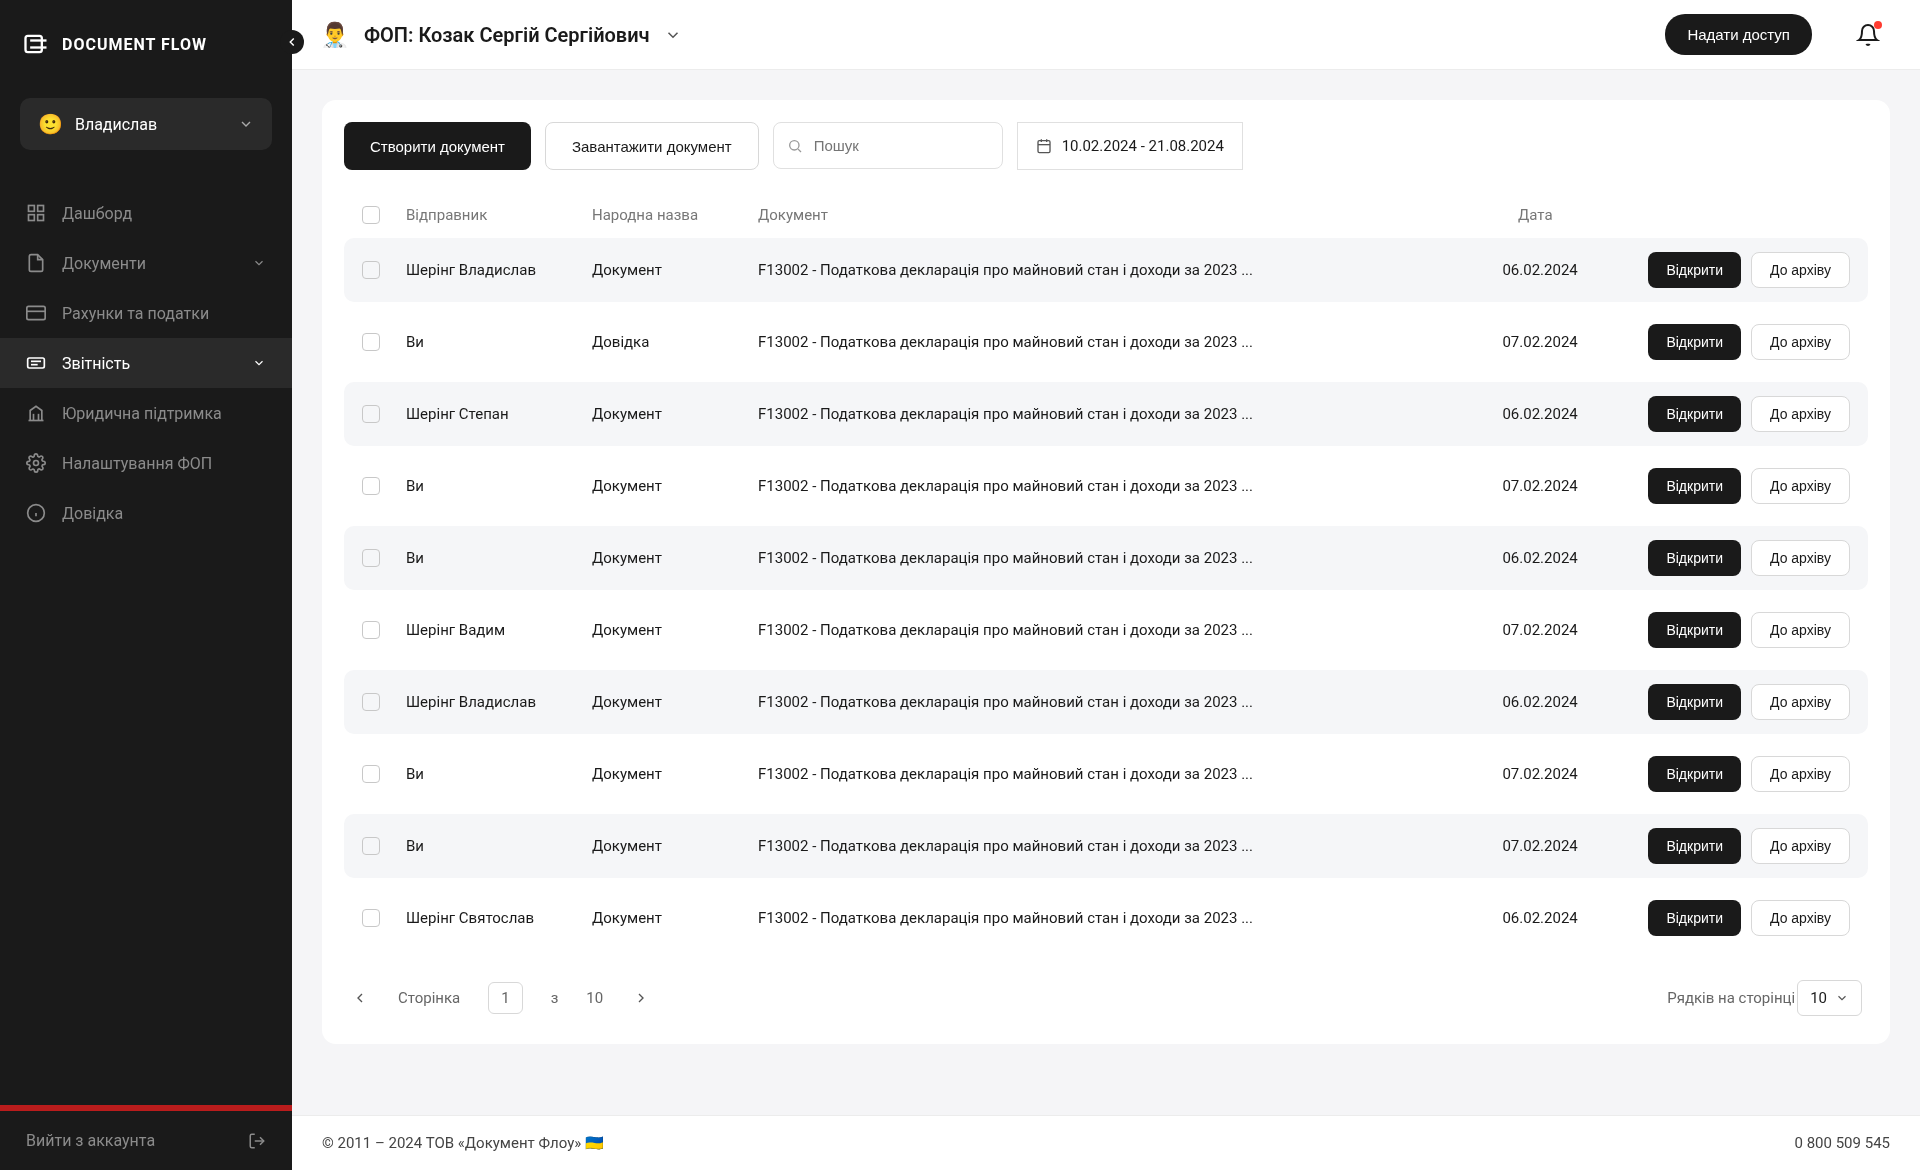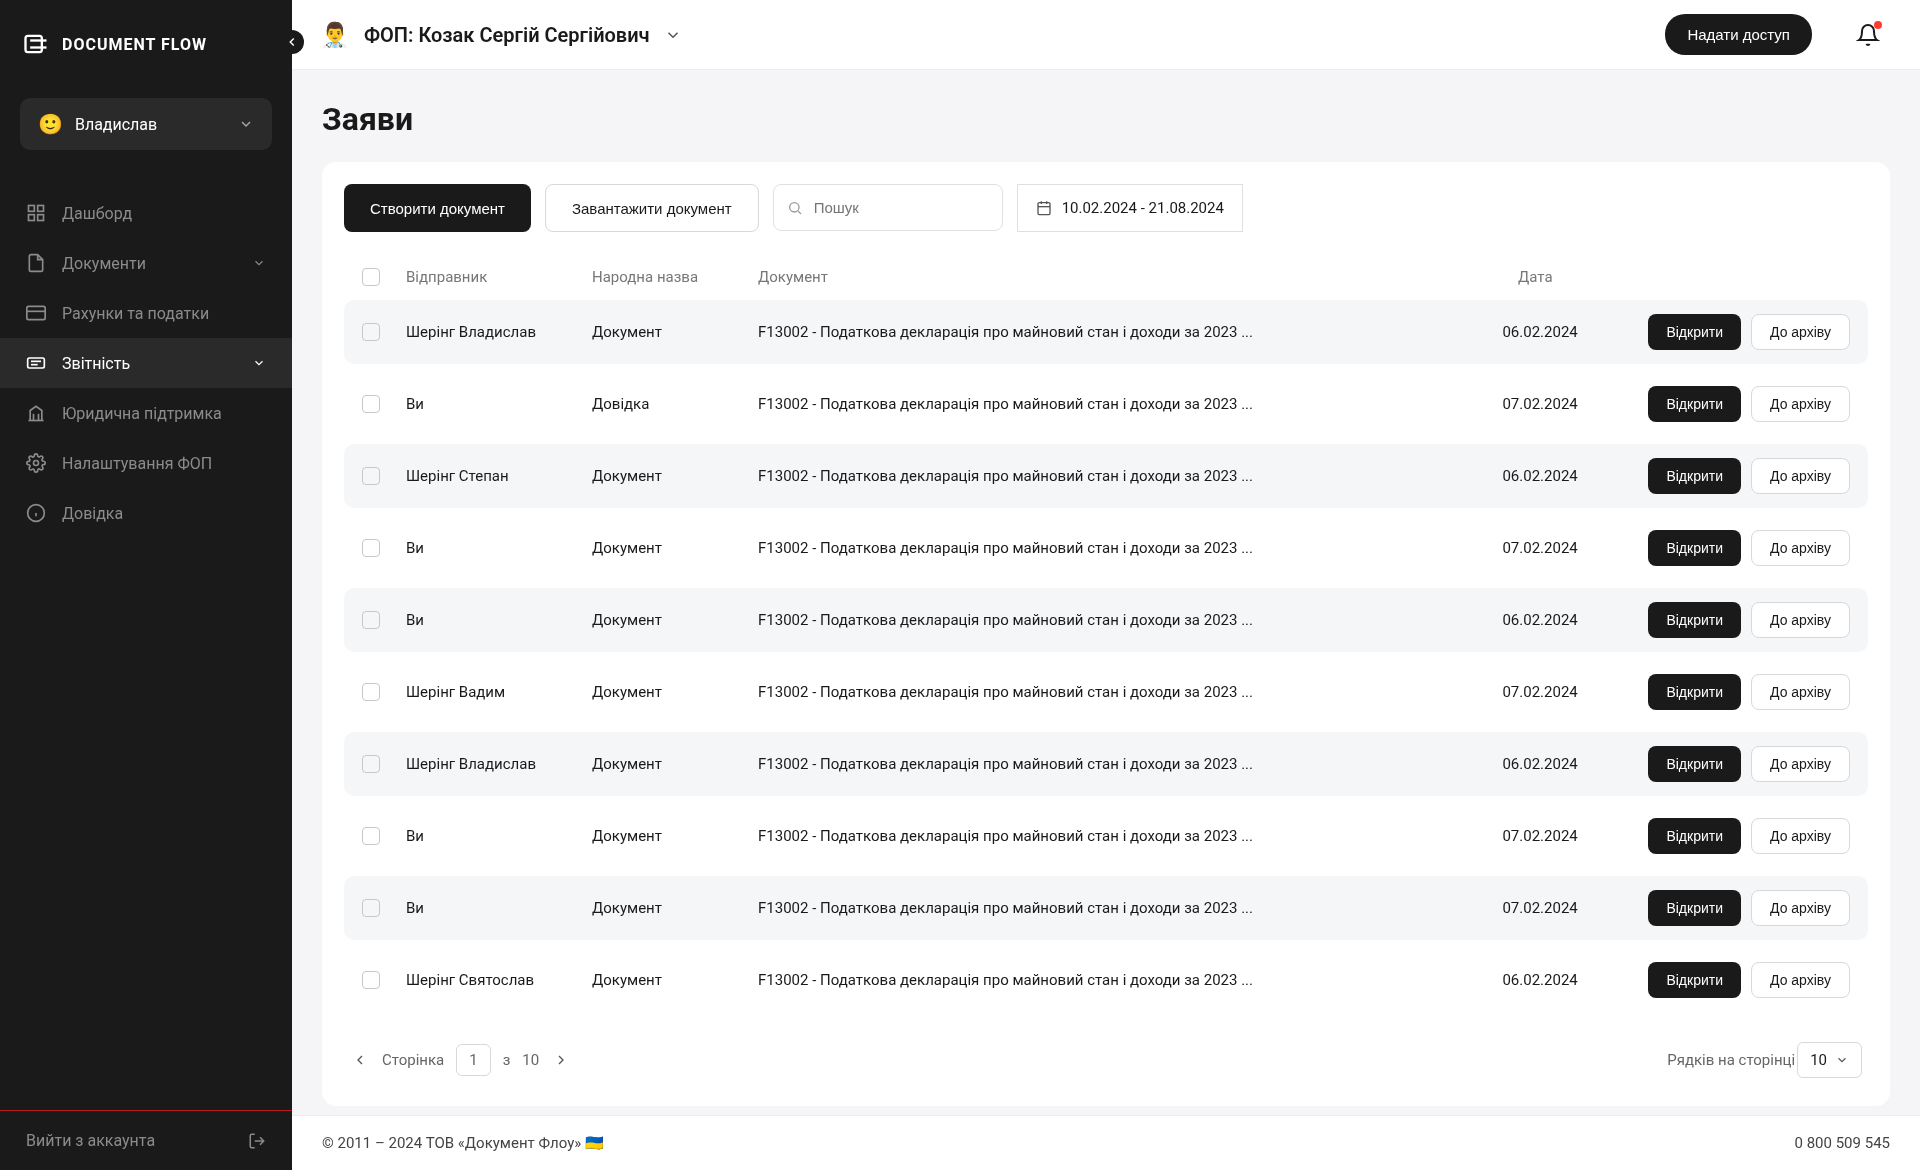--- a/index.html
+++ b/index.html
@@ -14,21 +14,21 @@
 .collapse-btn { position: absolute; top: 30px; right: -12px; width: 24px; height: 24px; background: #1a1a1a; border-radius: 50%; display: flex; align-items: center; justify-content: center; color: #fff; cursor: pointer; }
 .user-select { margin: 10px 20px 30px; background: #2a2a2a; border-radius: 10px; padding: 14px 18px; display: flex; align-items: center; gap: 12px; cursor: pointer; }
 .user-emoji { font-size: 20px; }
 .user-name { flex: 1; font-size: 16px; }
 .nav { flex: 1; padding: 8px 0; }
 .nav-item { padding: 15px 26px; display: flex; align-items: center; gap: 16px; color: #8b8b8b; cursor: pointer; font-size: 16px; }
 .nav-item.active { background: #2a2a2a; color: #fff; }
 .nav-item .nav-icon { width: 20px; height: 20px; flex-shrink: 0; }
 .nav-item .nav-label { flex: 1; }
 .nav-item .chev { width: 14px; height: 14px; }
-.logout { margin-top: auto; padding: 20px 26px; display: flex; align-items: center; justify-content: space-between; color: #8b8b8b; cursor: pointer; font-size: 16px; border-top: 1px solid #b91c1c; }
+.logout { margin-top: auto; padding: 20px 26px; display: flex; align-items: center; justify-content: space-between; color: #8b8b8b; cursor: pointer; font-size: 16px; border-top: 6px solid #b91c1c; }
 
 
 .main { flex: 1; display: flex; flex-direction: column; overflow: hidden; }
 .topbar { background: #fff; padding: 14px 28px; display: flex; align-items: center; gap: 14px; border-bottom: 1px solid #ececec; }
 .org-emoji { font-size: 24px; }
 .org-name { font-size: 20px; font-weight: 600; }
 .topbar-spacer { flex: 1; }
 .grant-btn { background: #1a1a1a; color: #fff; border: none; padding: 12px 22px; border-radius: 20px; font-size: 15px; font-weight: 500; cursor: pointer; }
 .bell { position: relative; width: 24px; height: 24px; cursor: pointer; margin-left: 30px; margin-right: 12px; }
 .bell-dot { position: absolute; top: -2px; right: -2px; width: 8px; height: 8px; background: #ff3b30; border-radius: 50%; }
@@ -56,21 +56,21 @@
 .col-sender { width: 170px; flex-shrink: 0; }
 .col-type { width: 150px; flex-shrink: 0; }
 .col-doc { flex: 1; white-space: nowrap; overflow: hidden; text-overflow: ellipsis; padding-right: 20px; }
 .col-date { width: 130px; flex-shrink: 0; }
 .col-actions { display: flex; gap: 10px; flex-shrink: 0; }
 .btn-sm { padding: 9px 18px; border-radius: 8px; font-size: 14px; font-weight: 500; cursor: pointer; border: none; }
 .btn-open { background: #1a1a1a; color: #fff; }
 .btn-archive { background: #fff; border: 1px solid #d8d8d8; color: #1a1a1a; }
 
 .table-footer { display: flex; align-items: center; padding: 22px 6px 6px; font-size: 15px; color: #666; }
-.pager { display: flex; align-items: center; gap: 12px; }
+.pager { display: flex; align-items: center; gap: 28px; }
 .pager-btn { width: 20px; height: 20px; display: flex; align-items: center; justify-content: center; cursor: pointer; color: #555; }
 .page-input-wrap { border: 1px solid #d8d8d8; border-radius: 6px; padding: 6px 12px; }
 .rows-select { margin-left: auto; display: flex; align-items: center; gap: 2px; }
 .rows-dd { border: 1px solid #d8d8d8; border-radius: 6px; padding: 8px 12px; display: flex; align-items: center; gap: 8px; cursor: pointer; color: #1a1a1a; }
 
 .footer { background: #fff; border-top: 1px solid #ececec; padding: 18px 30px; display: flex; align-items: center; justify-content: space-between; font-size: 15px; color: #444; }
 
 svg { display: block; }
 </style>
 </head>
@@ -203,21 +203,20 @@
       <div class="bell">
         <svg viewBox="0 0 24 24" width="24" height="24" fill="none" stroke="#1a1a1a" stroke-width="2">
             <path d="M18 8A6 6 0 0 0 6 8c0 7-3 9-3 9h18s-3-2-3-9"></path>
             <path d="M13.7 21a2 2 0 0 1-3.4 0"></path>
           </svg>
         <span class="bell-dot"></span>
       </div>
     </div>
 
     <div class="content">
-      <h1 class="page-title">Заяви</h1>
 
       <div class="panel">
         <div class="toolbar">
           <button class="btn btn-primary">Створити документ</button>
           <button class="btn btn-secondary">Завантажити документ</button>
           <div class="search-wrap">
             <svg class="search-icon" viewBox="0 0 24 24" fill="none" stroke="currentColor" stroke-width="2">
                 <circle cx="11" cy="11" r="7"></circle>
                 <line x1="21" y1="21" x2="16.65" y2="16.65"></line>
               </svg>

